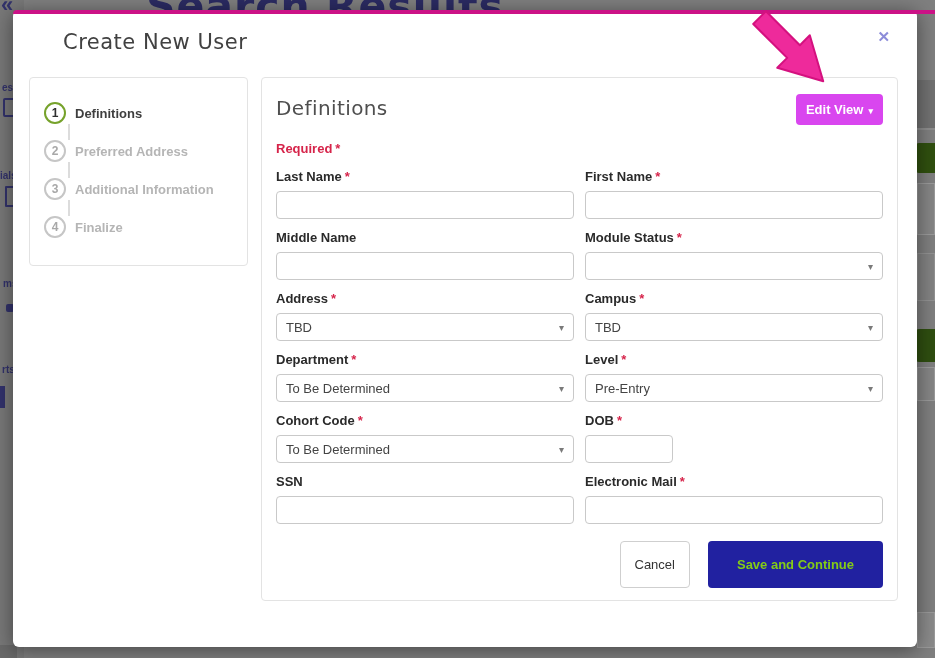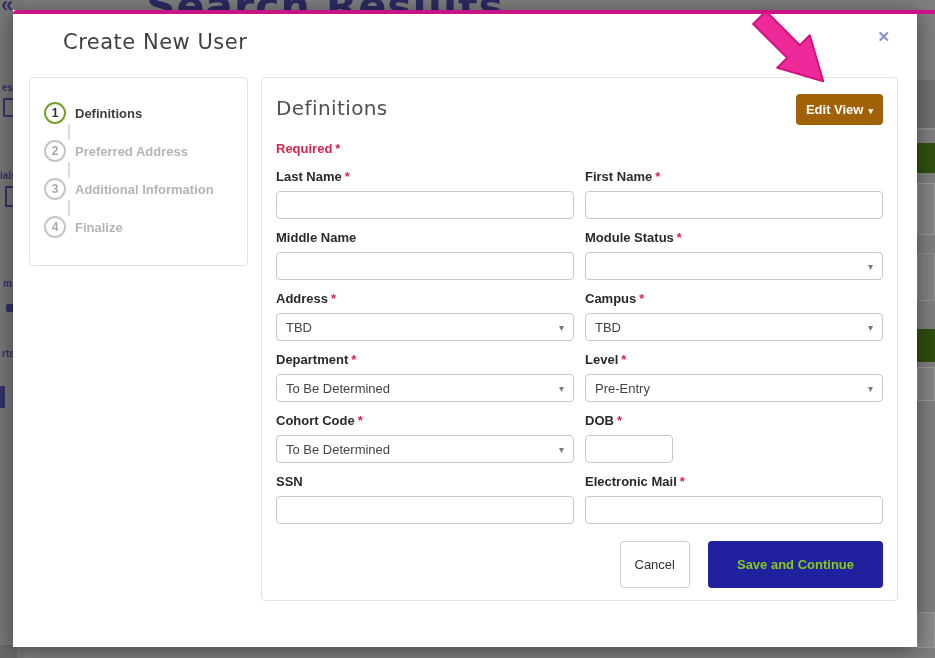--- a/index.html
+++ b/index.html
@@ -33,21 +33,21 @@
   .rb-green1 { top:143px; width:19px; height:30px; background:#30500f; border-radius:3px 0 0 3px; }
   .rb-box1   { top:183px; width:18px; height:52px; background:#858585; border:1px solid #9a9a9a; }
   .rb-box2   { top:253px; width:18px; height:48px; background:#828282; border:1px solid #929292; }
   .rb-green2 { top:329px; width:19px; height:33px; background:#2f4e10; border-radius:3px 0 0 3px; }
   .rb-box3   { top:367px; width:18px; height:34px; background:#858585; border:1px solid #9a9a9a; }
   .rb-box4   { top:612px; width:18px; height:36px; background:#8a8a8a; border:1px solid #9a9a9a; }
 
   
   .modal {
     position:absolute; left:13px; top:10px; width:904px; height:637px;
-    background:#ffffff; border-radius:0; z-index:10;
+    background:#ffffff; border-radius:6px; z-index:10;
     box-shadow:0 3px 20px rgba(0,0,0,.45);
   }
   .modal-topbar {
     position:absolute; left:13px; top:10px; width:922px; height:4px;
     background:#cb1286; border-radius:4px 0 0 0; z-index:12;
   }
   .modal-title {
     position:absolute; left:50px; top:20px;
     font-family:"DejaVu Sans", sans-serif;
     font-size:21px; color:#414141; letter-spacing:.5px;
@@ -81,21 +81,21 @@
     position:absolute; left:248px; top:67px; width:637px; height:524px;
     border:1px solid #e3e3e3; border-radius:4px;
     padding:16px 14px;
   }
   .form-head { display:flex; justify-content:space-between; align-items:flex-start; }
   .section-title {
     font-family:"DejaVu Sans", sans-serif;
     font-size:20px; color:#4f4f4f; letter-spacing:.4px; padding-top:2px;
   }
   .edit-view-btn {
-    background:#a16207; color:#ffffff; border:none; border-radius:4px;
+    background:#d946ef; color:#ffffff; border:none; border-radius:4px;
     font-family:"Liberation Sans", sans-serif;
     font-size:13px; font-weight:bold; padding:8px 10px; cursor:pointer;
   }
   .edit-view-btn .caret { font-size:9px; margin-left:5px; }
   .required-note { margin-top:16px; font-size:13px; font-weight:bold; color:#d6244a; }
   .req { color:#d6244a; margin-left:3px; font-weight:bold; }
 
   .form-grid {
     margin-top:13px;
     display:grid; grid-template-columns:1fr 1fr;
@@ -137,21 +137,21 @@
 <div class="bg-layer">
   <div class="bg-heading">Search Results</div>
   <div class="bg-sidebar">
     <div class="bg-chevron">«</div>
     <div class="bg-frag" style="left:2px; top:82px;">es</div>
     <div class="bg-icon-box"></div>
     <div class="bg-frag" style="left:0; top:170px;">ials</div>
     <div class="bg-icon-card"></div>
     <div class="bg-frag" style="left:3px; top:278px;">ms</div>
     <div class="bg-icon-gear"></div>
-    <div class="bg-frag" style="left:2px; top:348px;">rts</div>
+    <div class="bg-frag" style="left:2px; top:364px;">rts</div>
     <div class="bg-icon-bar"></div>
     <div class="bg-corner"></div>
   </div>
   <div class="bg-right">
     <div class="rb rb-panel1"></div>
     <div class="rb rb-line"></div>
     <div class="rb rb-green1"></div>
     <div class="rb rb-box1"></div>
     <div class="rb rb-box2"></div>
     <div class="rb rb-green2"></div>

